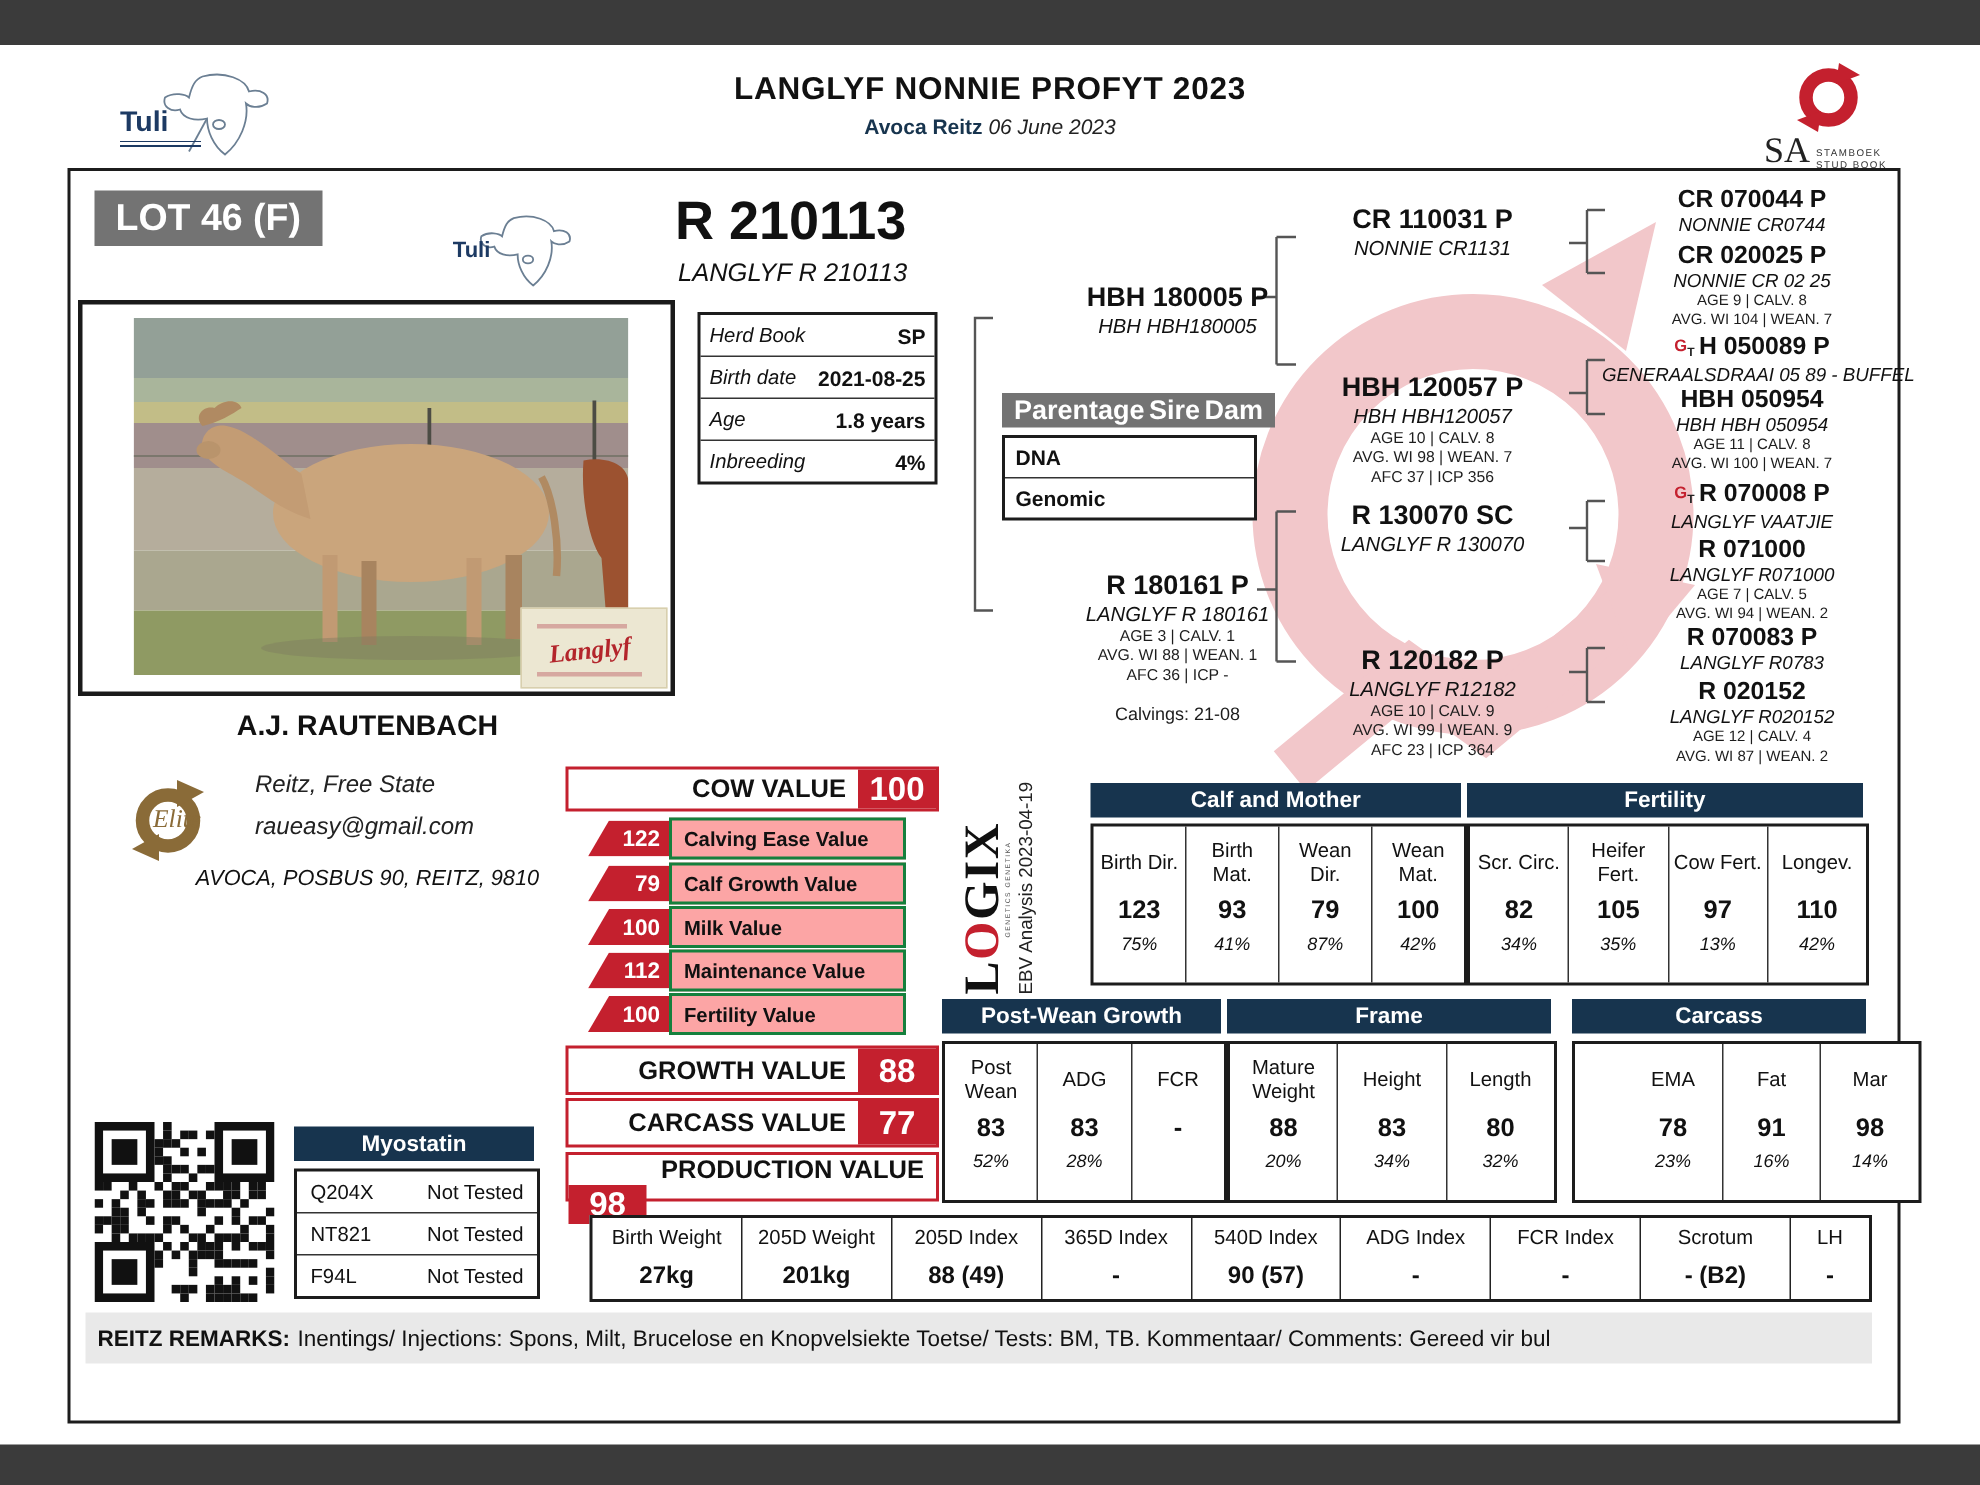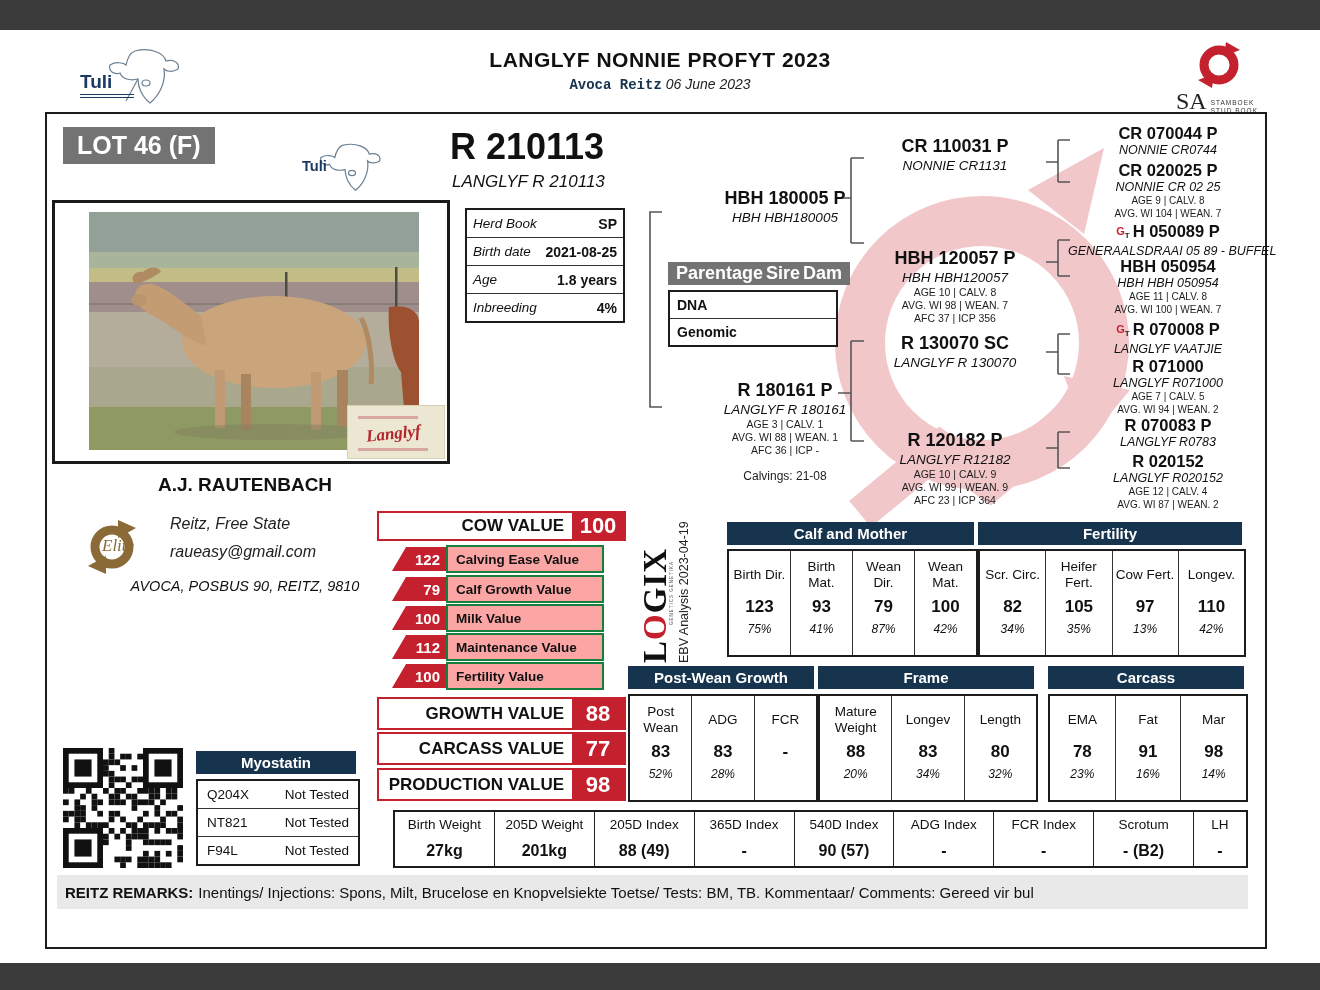--- a/index.html
+++ b/index.html
@@ -5,21 +5,21 @@
   html,body{margin:0;padding:0;background:#fff;}
   .page{position:relative;width:1320px;height:990px;background:#fff;overflow:hidden;
         font-family:"Liberation Sans",sans-serif;color:#111;}
   .abs{position:absolute;} .i{font-style:italic;}
   .bar{background:#3b3b3b;left:0;width:1320px;}
   .mainbox{left:45px;top:112px;width:1218px;height:833px;border:2px solid #1c1c1c;}
   .navybg{background:#737373;color:#fff;}
   
   .title{left:0;top:48px;width:1320px;font-size:21px;font-weight:bold;text-align:center;letter-spacing:.5px;}
   .subtitle{left:0;top:76px;width:1320px;text-align:center;font-size:14px;}
-  .subtitle .venue{color:#17344e;font-weight:bold;font-family:Liberation Mono, monospace;}
+  .subtitle .venue{color:#17344e;font-weight:bold;}
   .subtitle .date{font-style:italic;color:#222;}
   
   .lotbox{left:63px;top:127px;padding:4px 14px;font-size:25px;font-weight:bold;}
   .animal-id{left:450px;top:126px;width:300px;font-size:36px;font-weight:bold;}
   .animal-name{left:452px;top:172px;width:300px;font-size:17px;font-style:italic;}
   
   .photoframe{left:52px;top:200px;width:392px;height:258px;border:3px solid #1a1a1a;background:#fff;}
   .photo{position:absolute;left:34px;top:9px;width:330px;height:238px;overflow:hidden;}
   
   .infotable{left:465px;top:208px;width:156px;border:2px solid #1c1c1c;background:#fff;}
@@ -362,21 +362,21 @@
   <div class="abs subval-lab" style="left:446px;top:662px;width:146px;height:24px;">Fertility Value</div>
 
   <div class="abs valrow" style="left:377px;top:697px;width:245px;height:29px;">
     <div class="lab">GROWTH VALUE</div>
     <div class="num">88</div>
   </div>
   <div class="abs valrow" style="left:377px;top:732px;width:245px;height:29px;">
     <div class="lab">CARCASS VALUE</div>
     <div class="num">77</div>
   </div>
-  <div class="abs valrow" style="left:377px;top:768px;width:245px;height:29px;">
+  <div class="abs valrow" style="left:377px;top:768px;width:245px;height:29px;flex-direction:column;">
     <div class="lab">PRODUCTION VALUE</div>
     <div class="num">98</div>
   </div>
 
   <div class="abs" style="left:597px;top:556px;width:150px;height:64px;transform:rotate(-90deg);">
     <div class="logix-word">
       <span>L</span><span class="o">O</span><span>GIX</span>
     </div>
     <div class="logix-tag">GENETICS  GENETIKA</div>
     <div class="logix-an">EBV Analysis 2023-04-19</div>
@@ -451,31 +451,31 @@
       <div class="ebv-a"></div>
     </div>
   </div>
   <div class="abs ebvbox" style="left:818px;top:694px;width:216px;height:104px;">
     <div class="ebvcol">
       <div class="ebv-h">Mature Weight</div>
       <div class="ebv-v">88</div>
       <div class="ebv-a">20%</div>
     </div>
     <div class="ebvcol">
-      <div class="ebv-h">Longev</div>
+      <div class="ebv-h">Height</div>
       <div class="ebv-v">83</div>
       <div class="ebv-a">34%</div>
     </div>
     <div class="ebvcol">
       <div class="ebv-h">Length</div>
       <div class="ebv-v">80</div>
       <div class="ebv-a">32%</div>
     </div>
   </div>
-  <div class="abs ebvbox" style="left:1048px;top:694px;width:196px;height:104px;">
+  <div class="abs ebvbox" style="left:1048px;top:694px;width:196px;height:104px;padding-left:33px;">
     <div class="ebvcol">
       <div class="ebv-h">EMA</div>
       <div class="ebv-v">78</div>
       <div class="ebv-a">23%</div>
     </div>
     <div class="ebvcol">
       <div class="ebv-h">Fat</div>
       <div class="ebv-v">91</div>
       <div class="ebv-a">16%</div>
     </div>

